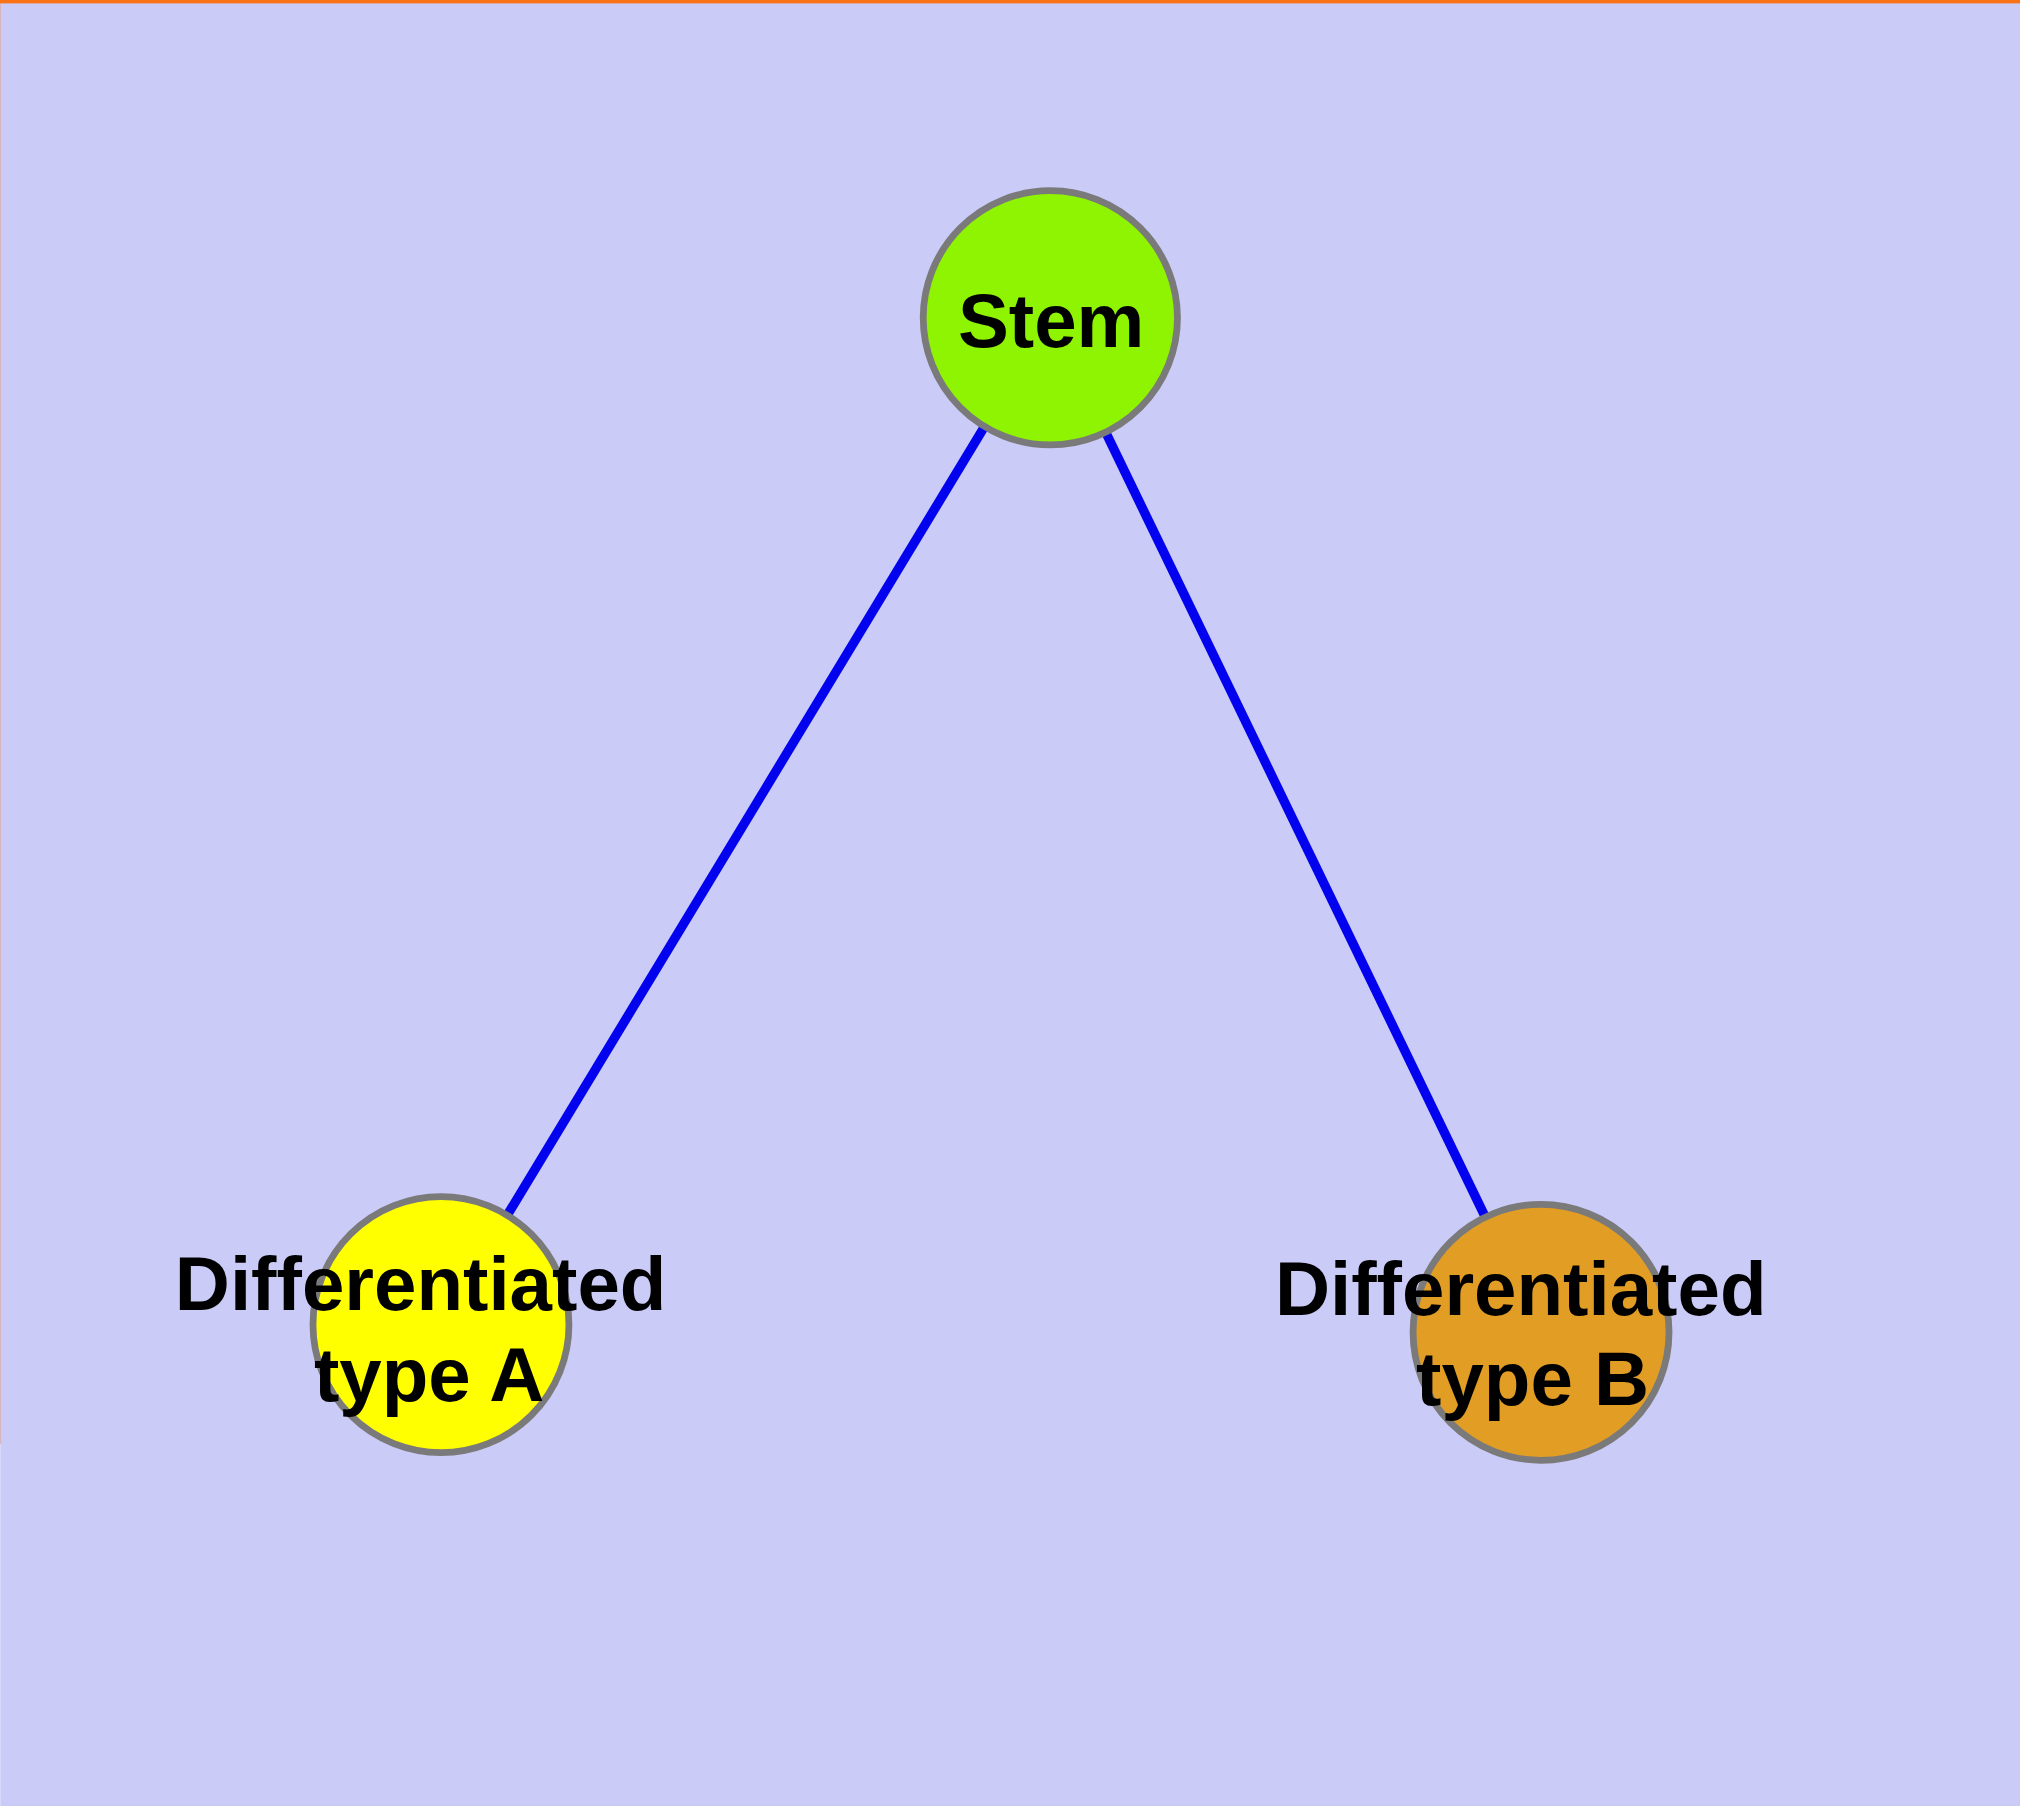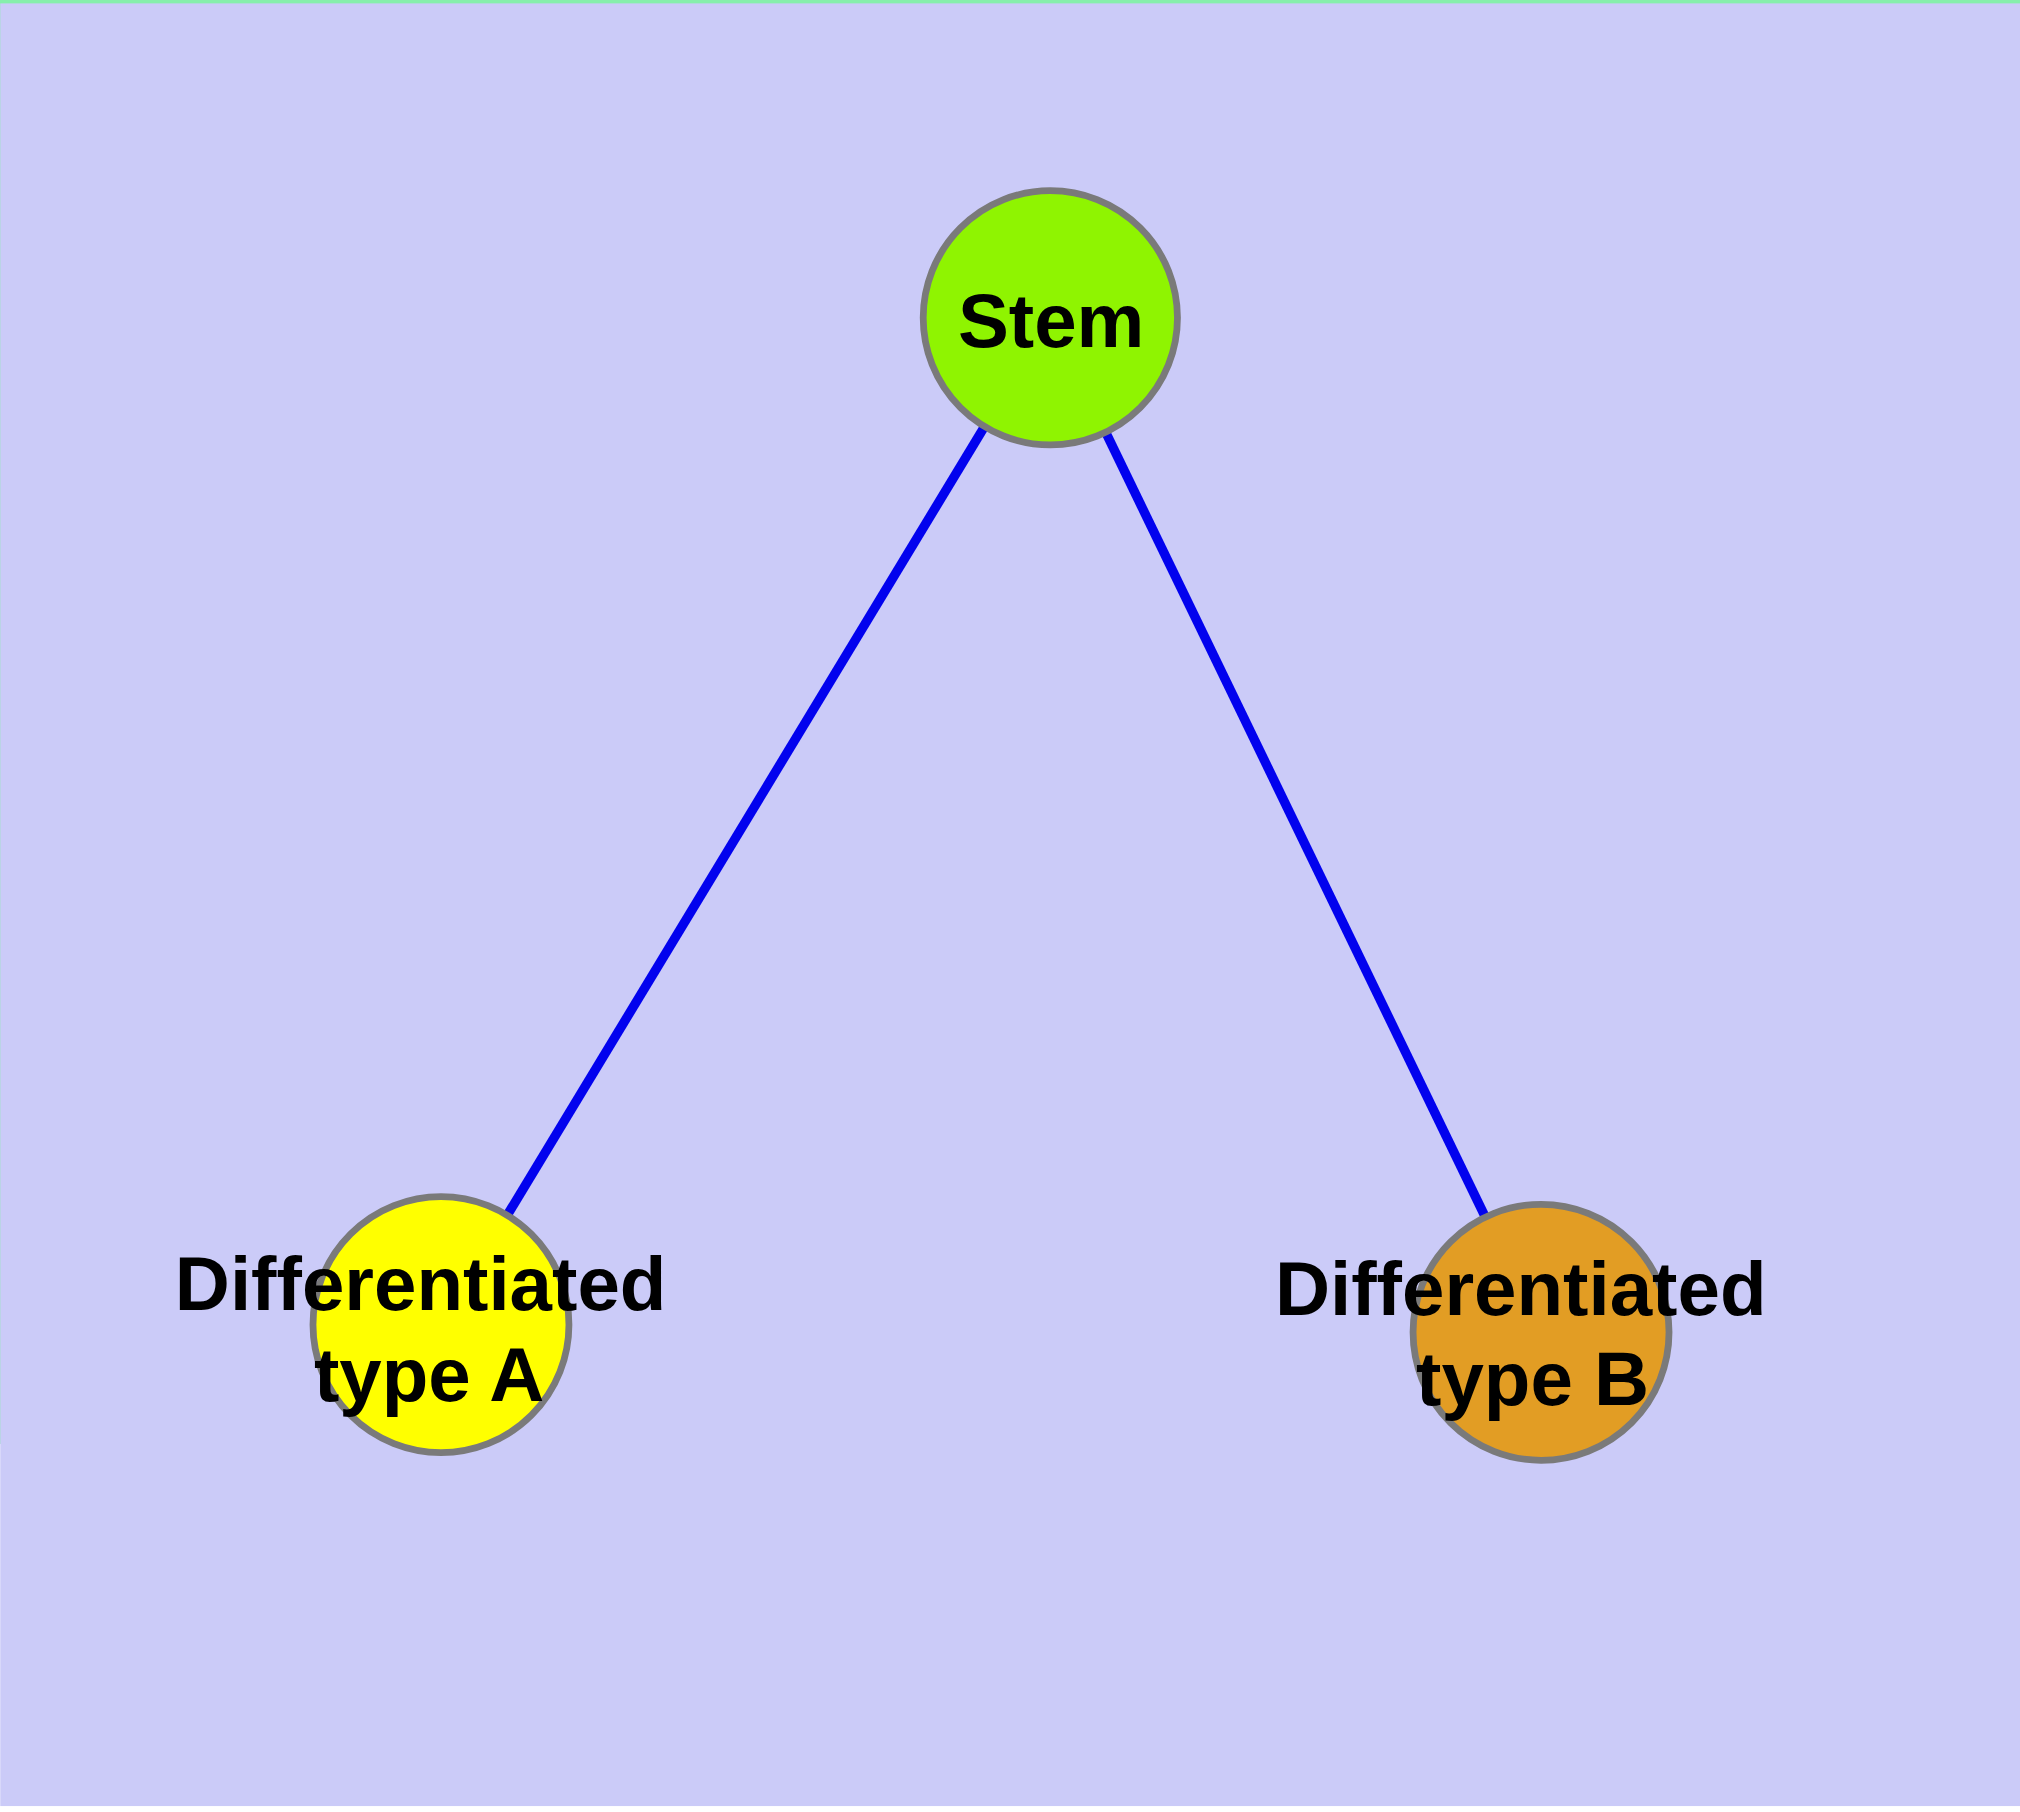--- a/index.html
+++ b/index.html
@@ -7,21 +7,21 @@
     padding: 0;
     width: 2021px;
     height: 1812px;
     background: #ffffff;
     overflow: hidden;
   }
   .page {
     position: relative;
     width: 2021px;
     height: 1444px;
-    background: #86efac;
+    background: #f97316;
   }
   .graph {
     position: absolute;
     left: 0;
     top: 0;
     width: 2021px;
     height: 1812px;
     display: block;
   }
   .edge {

